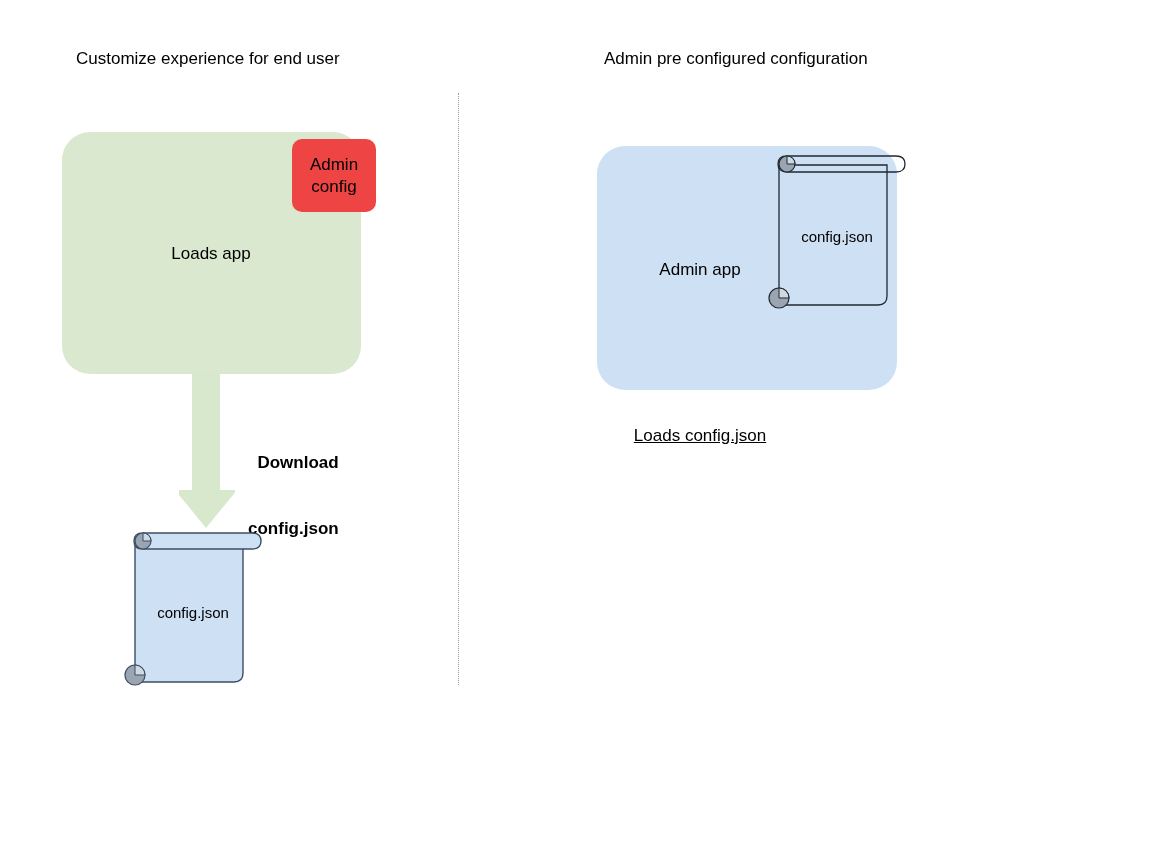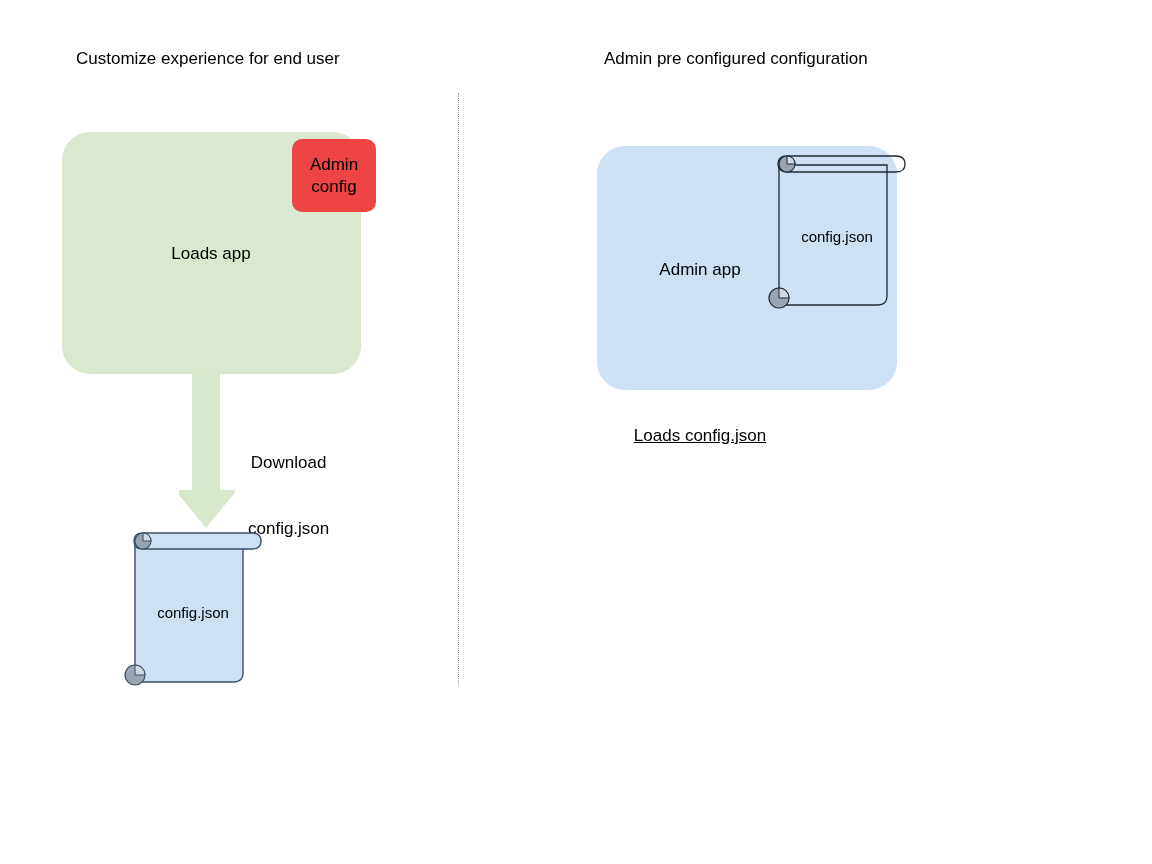--- a/index.html
+++ b/index.html
@@ -41,21 +41,22 @@
   #title-right { left: 604px; top: 48px;  font-size: 17px; }
 
   #admin-app-label { left: 211px; top: 243px; }
   #demo-app-label  { left: 700px; top: 259px; }
   #loads-label     { left: 700px; top: 425px; text-decoration: underline; }
 
   #download-label {
     left: 248px;
     top: 408px;
     line-height: 22px;
-    text-align: center;
+    text-align: right;
+    font-weight: bold;
   }
   #download-label span { display: block; }
 
   
   .panel {
     position: absolute;
     border-radius: 28px;
   }
   #admin-app-panel {
     left: 62px;

